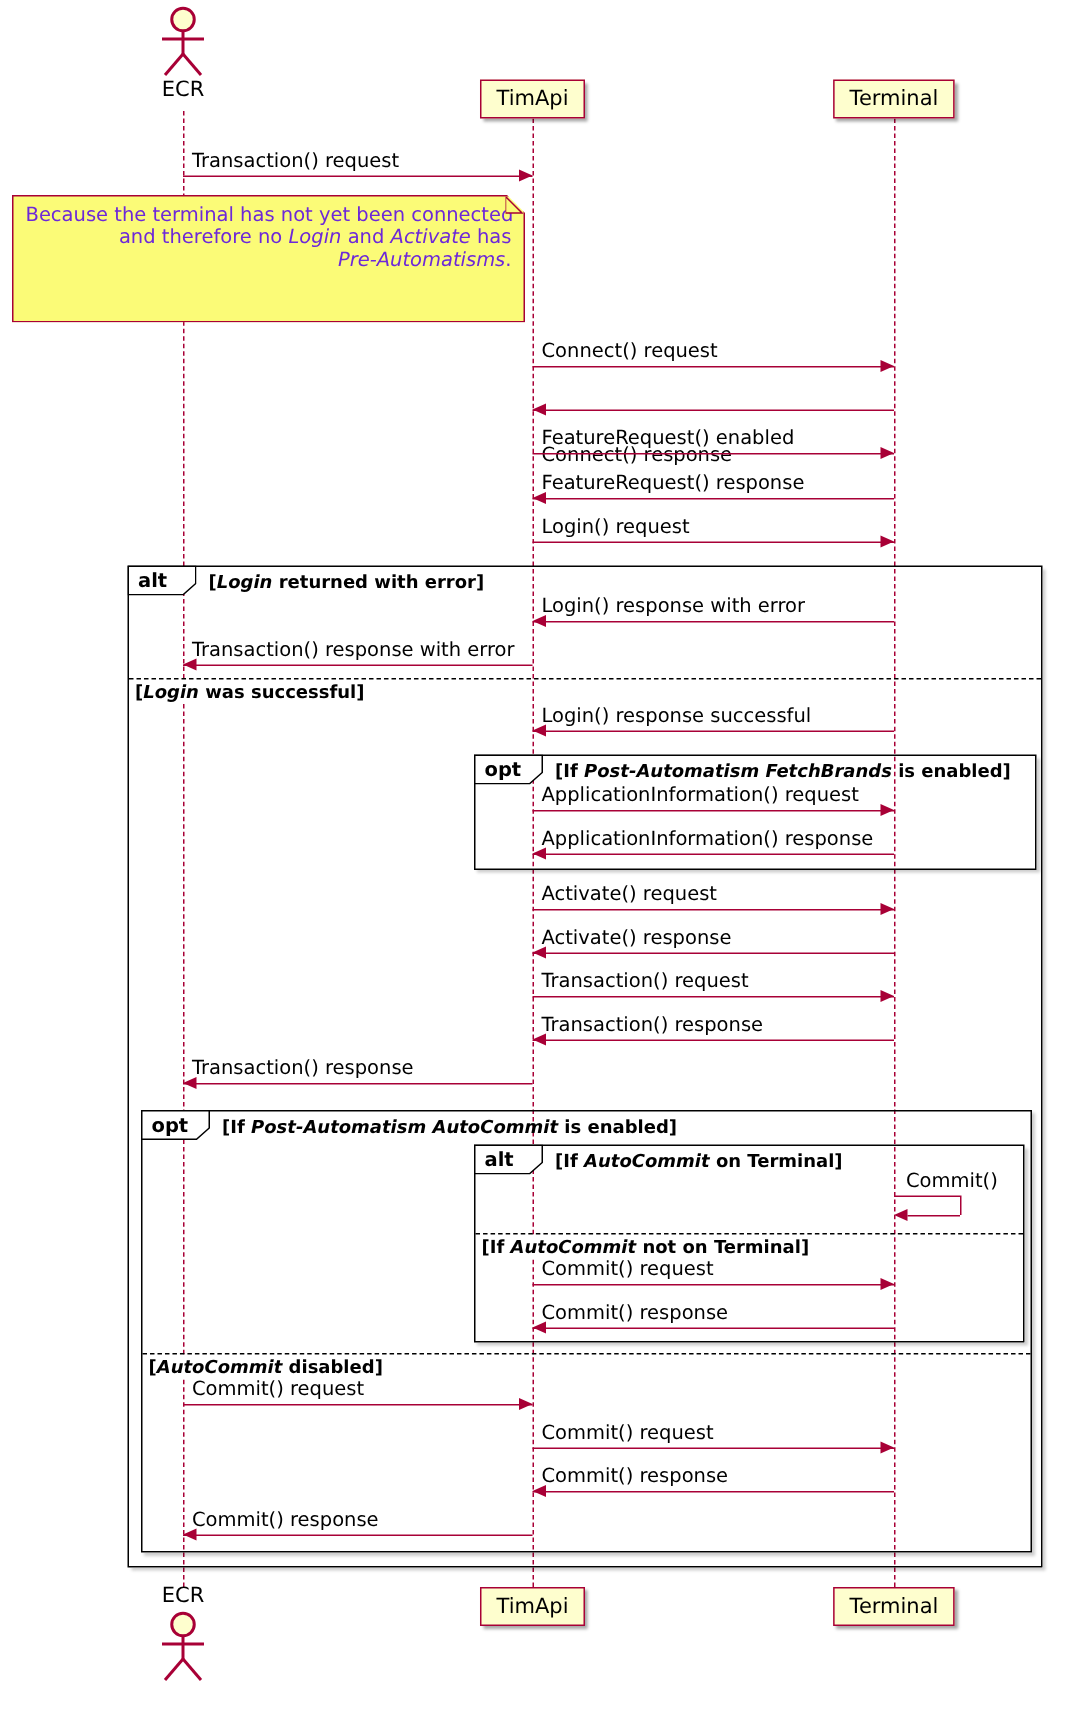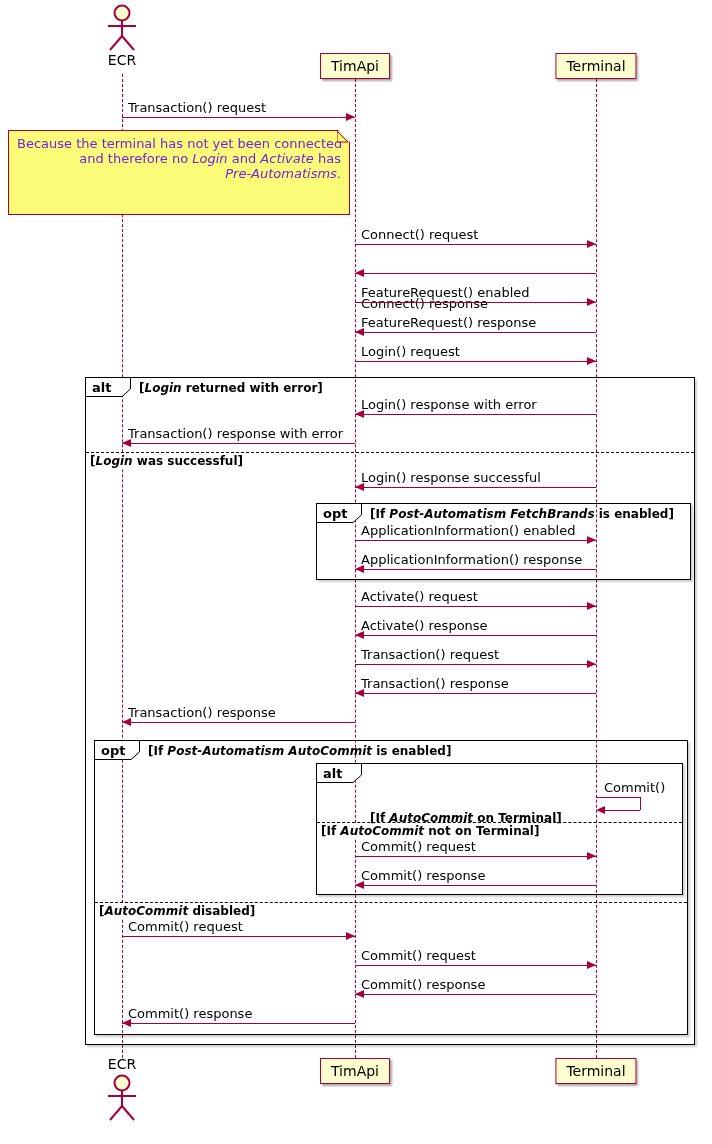--- a/index.html
+++ b/index.html
@@ -59,21 +59,21 @@
         </svg></div>
       <div class="frame-cond" style="left: 53px; top: 3px;"><span>[If </span><span style="font-style: italic;">Post-Automatism AutoCommit</span><span> is enabled]</span></div>
       <div class="divider" style="left: 0px; top: 161px; width: 592px; height: 0px;"></div>
       <div class="divider-label" style="left: 2px; top: 163px;"><span>[</span><span style="font-style: italic;">AutoCommit</span><span> disabled]</span></div>
     </div>
     <div class="frame" style="left: 316px; top: 763px; width: 367px; height: 132px;">
       <div class="frame-tag"><svg width="46" height="20">
           <polygon points="0.5,0.5 45.5,0.5 45.5,12 37,19.5 0.5,19.5" fill="#ffffff" stroke="#000000"></polygon>
           <text x="7" y="14.5" font-size="13" font-weight="bold" fill="#000000" font-family="DejaVu Sans, sans-serif">alt</text>
         </svg></div>
-      <div class="frame-cond" style="left: 53px; top: 3px; margin-top: 44px;"><span>[If </span><span style="font-style: italic;">AutoCommit</span><span> on Terminal]</span></div>
+      <div class="frame-cond" style="left: 53px; top: 3px;"><span>[If </span><span style="font-style: italic;">AutoCommit</span><span> on Terminal]</span></div>
       <div class="divider" style="left: 0px; top: 58px; width: 365px; height: 0px;"></div>
       <div class="divider-label" style="left: 2px; top: 60px;"><span>[If </span><span style="font-style: italic;">AutoCommit</span><span> not on Terminal]</span></div>
     </div>
     <div class="note" style="left: 8px; top: 130px; width: 342px; height: 85px;">
       <div class="note-line"><span>Because the terminal has not yet been connected</span></div>
       <div class="note-line"><span>and therefore no </span><span style="font-style: italic;">Login</span><span> and </span><span style="font-style: italic;">Activate</span><span> has</span></div>
       <div class="note-line"><span style="font-style: italic;">Pre-Automatisms</span><span>.</span></div>
       <div class="note-fold"><svg width="12" height="12">
           <polygon points="0,0 0,11 11,11" style="fill:var(--note_bg);stroke:var(--note_border)"></polygon>
         </svg></div>
@@ -98,21 +98,21 @@
     <div class="arr right" style="left: 587px; top: 357px;"></div>
     <div class="msg-label" style="left: 361px; top: 397px;">Login() response with error</div>
     <div class="hline" style="left: 355px; top: 414px; width: 241px; height: 0px;"></div>
     <div class="arr left" style="left: 355px; top: 410px;"></div>
     <div class="msg-label" style="left: 128px; top: 426px;">Transaction() response with error</div>
     <div class="hline" style="left: 122px; top: 443px; width: 233px; height: 0px;"></div>
     <div class="arr left" style="left: 122px; top: 439px;"></div>
     <div class="msg-label" style="left: 361px; top: 470px;">Login() response successful</div>
     <div class="hline" style="left: 355px; top: 487px; width: 241px; height: 0px;"></div>
     <div class="arr left" style="left: 355px; top: 483px;"></div>
-    <div class="msg-label" style="left: 361px; top: 523px;">ApplicationInformation() enabled</div>
+    <div class="msg-label" style="left: 361px; top: 523px;">ApplicationInformation() request</div>
     <div class="hline" style="left: 355px; top: 540px; width: 241px; height: 0px;"></div>
     <div class="arr right" style="left: 587px; top: 536px;"></div>
     <div class="msg-label" style="left: 361px; top: 552px; text-align: right;">ApplicationInformation() response</div>
     <div class="hline" style="left: 355px; top: 569px; width: 241px; height: 0px;"></div>
     <div class="arr left" style="left: 355px; top: 565px;"></div>
     <div class="msg-label" style="left: 361px; top: 589px; text-align: center;">Activate() request</div>
     <div class="hline" style="left: 355px; top: 606px; width: 241px; height: 0px;"></div>
     <div class="arr right" style="left: 587px; top: 602px;"></div>
     <div class="msg-label" style="left: 361px; top: 618px;">Activate() response</div>
     <div class="hline" style="left: 355px; top: 635px; width: 241px; height: 0px;"></div>

